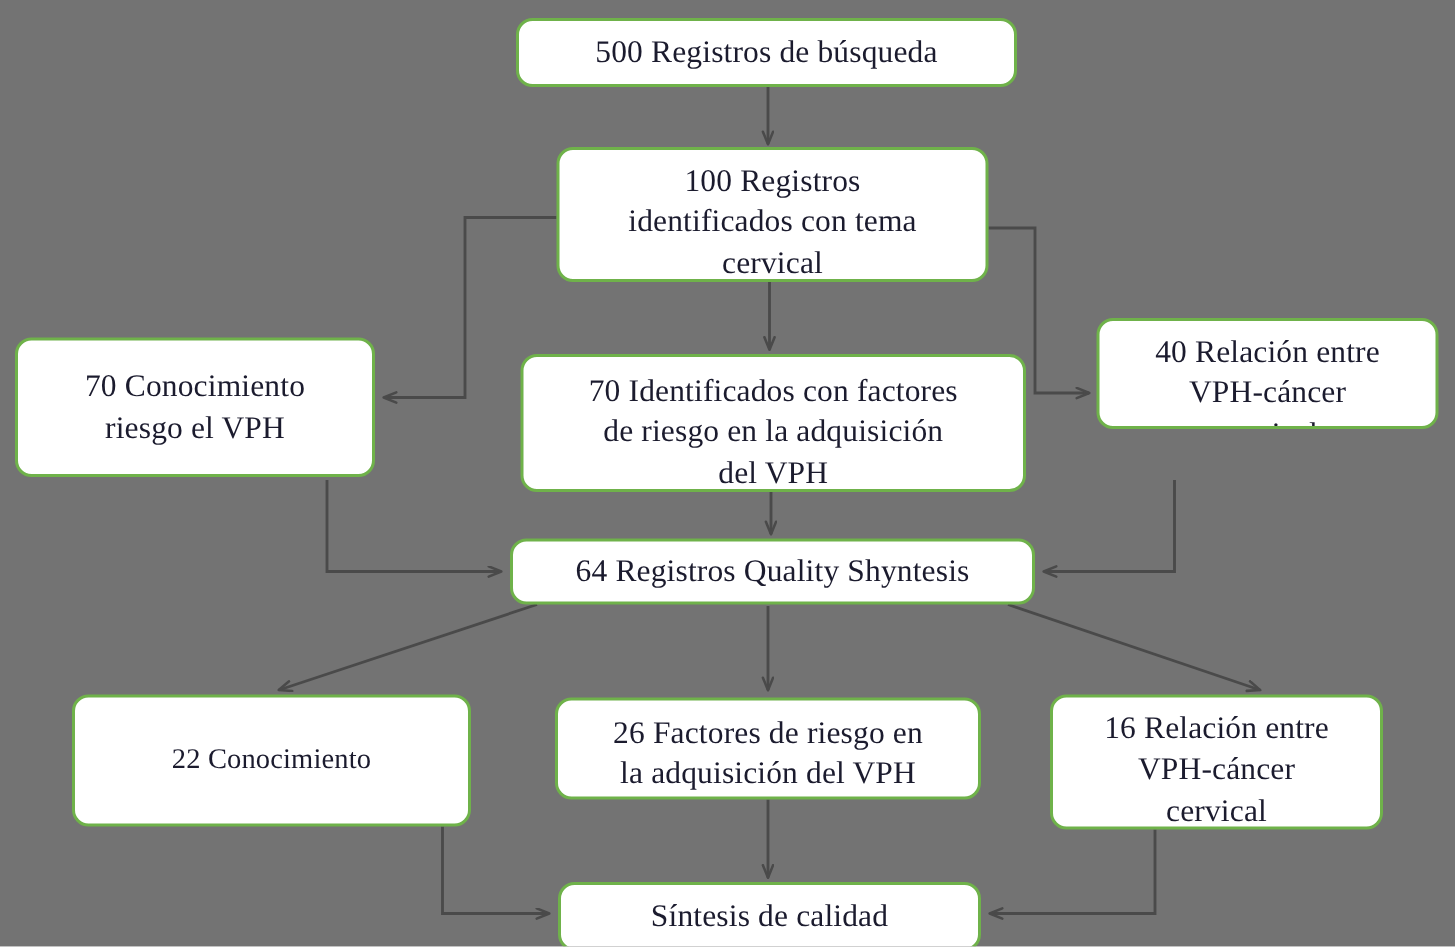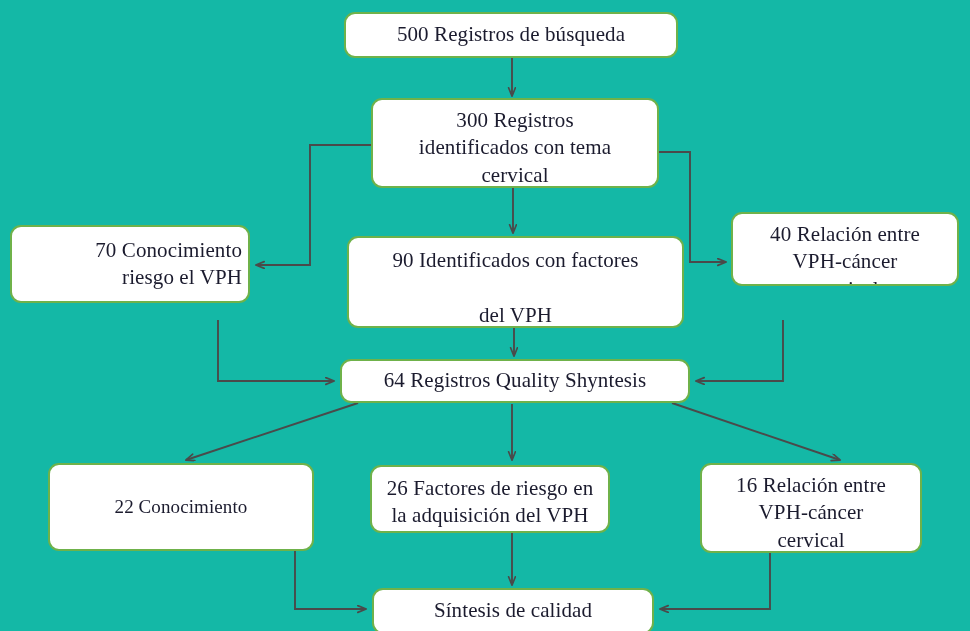--- a/index.html
+++ b/index.html
@@ -4,21 +4,21 @@
 <style>
   html, body {
     margin: 0;
     padding: 0;
     background: #ffffff;
   }
   #stage {
     position: relative;
     width: 970px;
     height: 631px;
-    background: #14b8a6;
+    background: #737373;
     overflow: hidden;
     font-family: "Liberation Serif", "DejaVu Serif", serif;
   }
   #edges {
     position: absolute;
     left: 0; top: 0;
     width: 970px;
     height: 631px;
     pointer-events: none;
   }
@@ -56,26 +56,26 @@
   }
   .clip-tight .txt {
     position: absolute;
     left: 0;
     top: 8px;
   }
 
   
   #n-search      { left: 344px; top: 12px;  width: 334px; height: 46px;  font-size: 21px; }
   #n-identified  { left: 371px; top: 98px;  width: 288px; height: 90px;  font-size: 21px; }
-  #n-knowledge70 { left: 10px;  top: 225px; width: 240px; height: 78px;  font-size: 21px; text-align: right; }
+  #n-knowledge70 { left: 10px;  top: 225px; width: 240px; height: 93px;  font-size: 21px; }
   #n-risk90      { left: 347px; top: 236px; width: 337px; height: 92px;  font-size: 21px; }
   #n-relation40  { left: 731px; top: 212px; width: 228px; height: 74px;  font-size: 21px; }
   #n-quality64   { left: 340px; top: 359px; width: 350px; height: 44px;  font-size: 21px; }
   #n-knowledge22 { left: 48px;  top: 463px; width: 266px; height: 88px;  font-size: 19px; }
-  #n-risk26      { left: 370px; top: 465px; width: 240px; height: 68px;  font-size: 21px; }
+  #n-risk26      { left: 370px; top: 465px; width: 284px; height: 68px;  font-size: 21px; }
   #n-relation16  { left: 700px; top: 463px; width: 222px; height: 90px;  font-size: 21px; }
   #n-synthesis   { left: 372px; top: 588px; width: 282px; height: 46px;  font-size: 21px; }
 </style>
 </head>
 <body>
 
 <div id="stage">
 
   <svg id="edges" viewBox="0 0 970 631">
     <defs>
@@ -112,37 +112,37 @@
       <path d="M770,553 L770,609 L660,609" marker-end="url(#arrow)"></path>
     </g>
   </svg>
 
   <div class="node" id="n-search">
     <span class="txt">500 Registros de búsqueda</span>
   </div>
 
   <div class="node clip-top" id="n-identified">
     <span class="txt">
-      <span>300 Registros</span><br>
+      <span>100 Registros</span><br>
       <span>identificados con tema</span><br>
       <span>cervical</span>
     </span>
   </div>
 
   <div class="node" id="n-knowledge70">
     <span class="txt">
       <span>70 Conocimiento</span><br>
       <span>riesgo el VPH</span>
     </span>
   </div>
 
   <div class="node clip-mid" id="n-risk90">
     <span class="txt">
-      <span>90 Identificados con factores</span><br>
-      <br>
+      <span>70 Identificados con factores</span><br>
+      <span>de riesgo en la adquisición</span><br>
       <span>del VPH</span>
     </span>
   </div>
 
   <div class="node clip-top" id="n-relation40">
     <span class="txt">
       <span>40 Relación entre</span><br>
       <span>VPH-cáncer</span><br>
       <span>cervical</span>
     </span>

